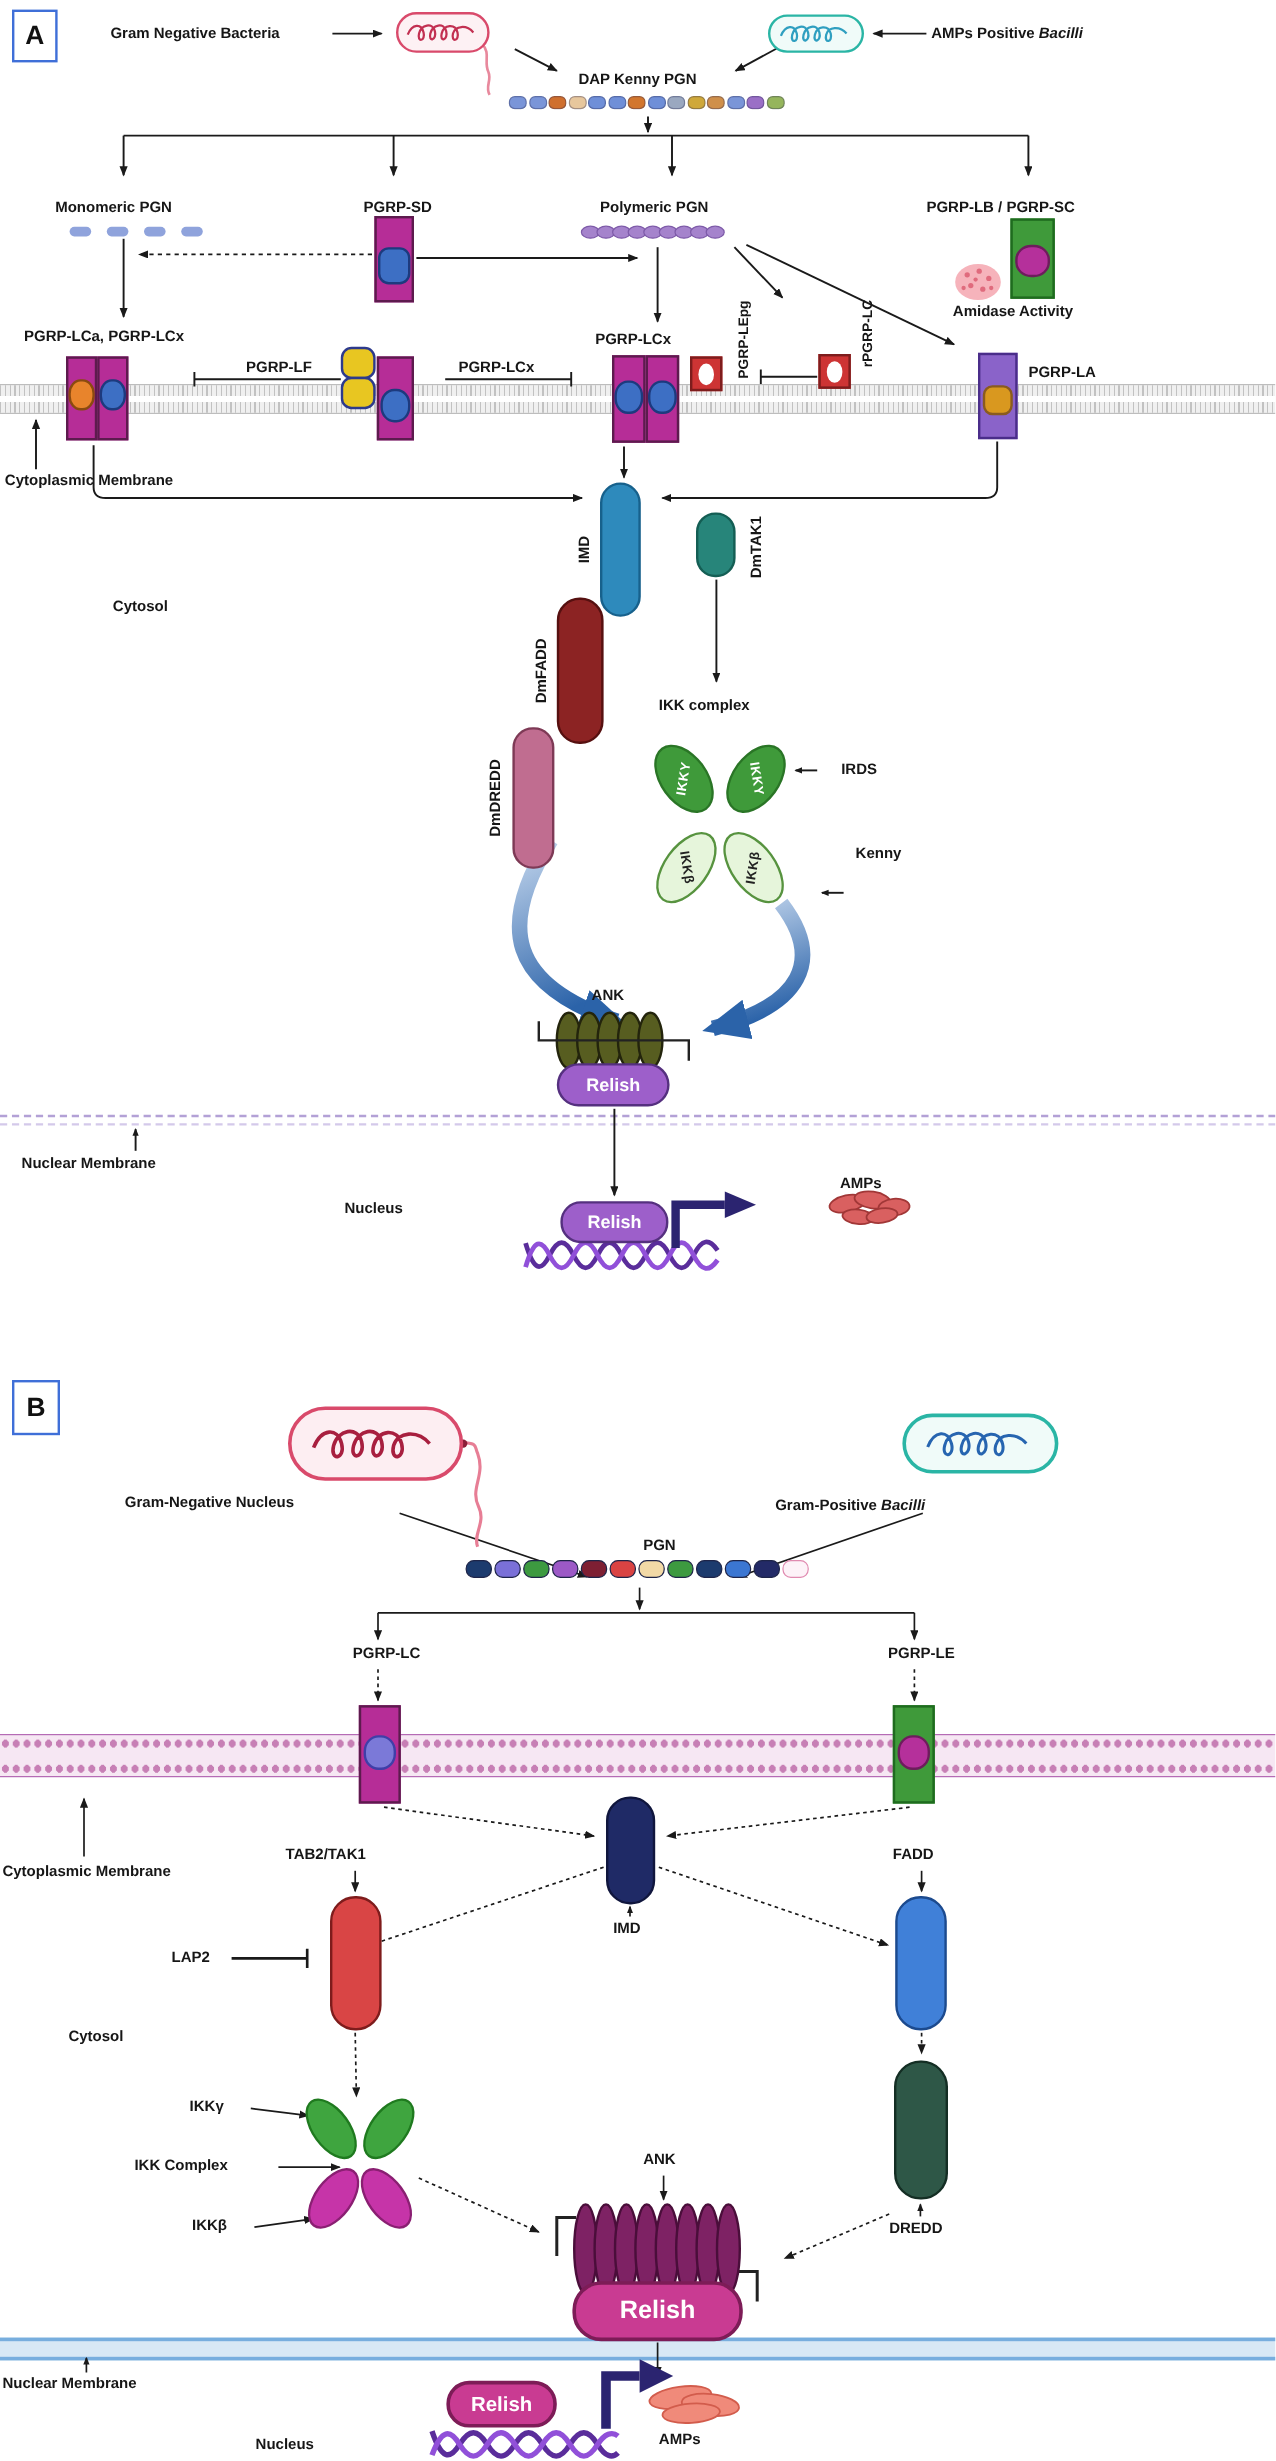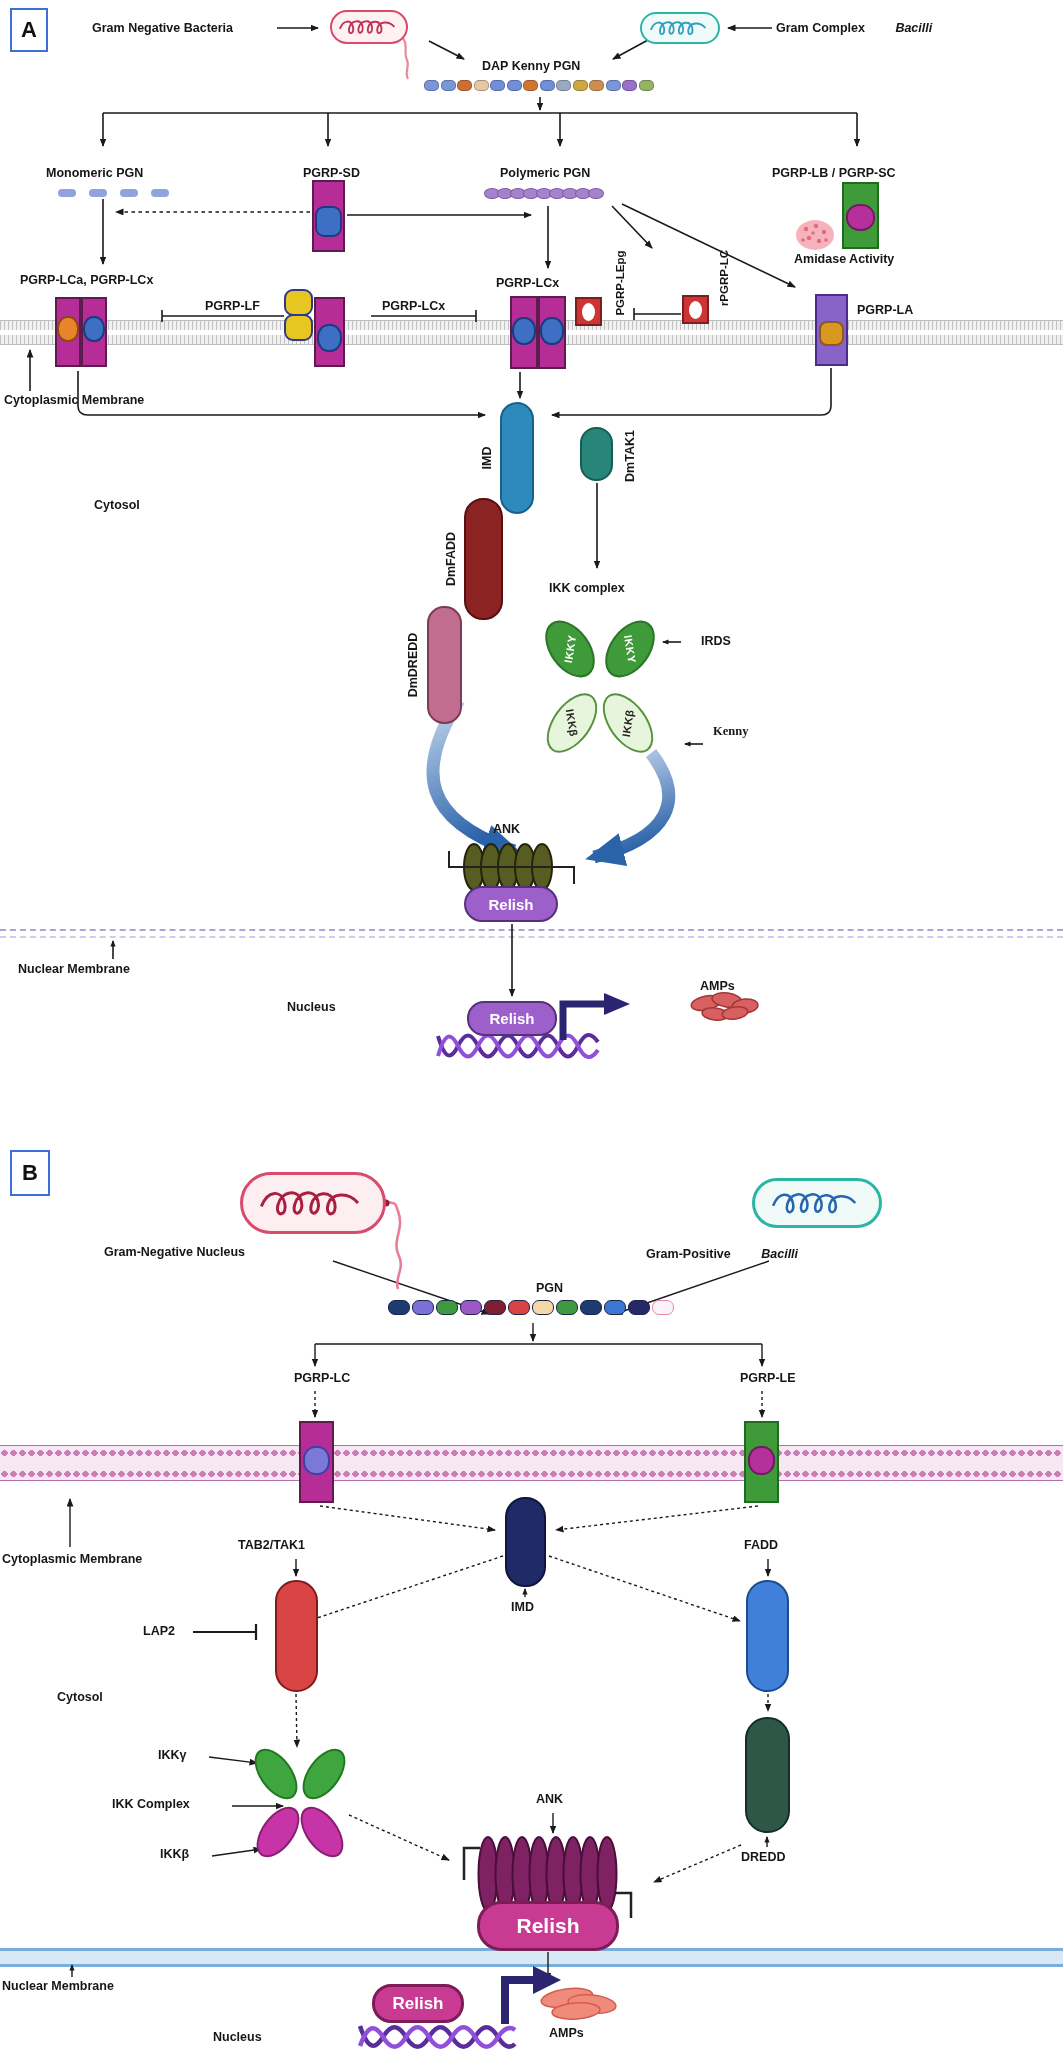--- a/index.html
+++ b/index.html
@@ -1,20 +1,20 @@
 <!DOCTYPE html>
 <html><head>
 <meta charset="utf-8">
 <style>
   html,body{margin:0;padding:0;background:#ffffff;}
   #fig{position:relative;width:1063px;height:2051px;background:#fff;overflow:hidden;
        font-family:"Liberation Sans",sans-serif;}
   .lbl{position:absolute;font:700 12.5px "Liberation Sans",sans-serif;color:#161616;
        white-space:nowrap;z-index:6;}
-  .lbl i{font-style:italic;margin-left:27px;}
+  .lbl i{font-style:italic;}
   .sm{font-size:11.5px;}
   .vc{transform:translate(-50%,-50%) rotate(-90deg);transform-origin:center;}
   .badge{position:absolute;width:34px;height:40px;border:2.5px solid #3f6fd8;background:#fff;
          display:flex;align-items:center;justify-content:center;font:700 22px "Liberation Sans",sans-serif;
          color:#111;z-index:6;}
   .membrane{position:absolute;left:0;width:1063px;z-index:1;}
   #memA{top:320px;height:23px;
         background-image:linear-gradient(transparent 0 9px,#ffffff 9px 14px,transparent 14px),
         repeating-linear-gradient(90deg,#c2c2c2 0 1px,#f0f0f0 1px 4px);
         border-top:1.5px solid #bdbdbd;border-bottom:1.5px solid #bdbdbd;}
@@ -213,21 +213,21 @@
 
     <path d="M385,1202 c14,1 10,3 13,9 c7,19 -7,29 1,45 c6,13 -5,22 -1,33" stroke="#e77e95" stroke-width="2.6" fill="none"></path>
     <circle cx="386" cy="1203" r="3.5" fill="#8c1f38"></circle>
   </svg>
 
   <div class="badge" style="left:10px;top:8px;">
       <span>A</span>
     </div>
 
   <div class="lbl" style="left:92px;top:21px;">Gram Negative Bacteria</div>
-  <div class="lbl" style="left:776px;top:21px;"><span>Gram Complex </span><i>Bacilli</i></div>
+  <div class="lbl" style="left:776px;top:21px;"><span>AMPs Positive </span><i>Bacilli</i></div>
 
   <div class="bacterium" style="left:330px;top:10px;width:78px;height:34px;border:2.5px solid #d94a6b;">
     <svg width="66" height="24" viewBox="0 0 70 24">
         <path d="M4,14 C8,4 16,4 18,12 C20,20 12,21 14,13 C16,5 26,3 28,11 C30,19 22,21 24,13 C26,5 36,3 38,11 C40,19 32,21 34,13 C36,5 46,4 48,12 C50,20 42,21 44,13 C46,6 56,5 62,12" stroke="#c23052" stroke-width="2" fill="none"></path>
       </svg>
   </div>
   <div class="bacterium" style="left:640px;top:12px;width:80px;height:32px;border:2.5px solid #2ab5a5;background:#f0fbf9;">
     <svg width="66" height="24" viewBox="0 0 70 24">
         <path d="M4,14 C8,4 16,4 18,12 C20,20 12,21 14,13 C16,5 26,3 28,11 C30,19 22,21 24,13 C26,5 36,3 38,11 C40,19 32,21 34,13 C36,5 46,4 48,12 C50,20 42,21 44,13 C46,6 56,5 62,12" stroke="#2f9fc0" stroke-width="2" fill="none"></path>
       </svg>
@@ -332,21 +332,21 @@
   <div class="petal" style="left:610px;top:617px;width:40px;height:64px;background:#3f9a3a;border-color:#2a7526;transform:rotate(36deg);">
       <span style="color:#fff;transform:rotate(45deg);">IKKY</span>
     </div>
   <div class="petal" style="left:553px;top:689px;width:38px;height:68px;background:#e6f5db;border-color:#57933f;transform:rotate(36deg);">
       <span style="color:#222;transform:rotate(45deg);">IKKβ</span>
     </div>
   <div class="petal" style="left:609px;top:689px;width:38px;height:68px;background:#e6f5db;border-color:#57933f;transform:rotate(-36deg);">
       <span style="color:#222;transform:rotate(-45deg);">IKKβ</span>
     </div>
   <div class="lbl" style="left:701px;top:634px;">IRDS</div>
-  <div class="lbl" style="left:713px;top:724px;font-family:Liberation Serif, serif;">Kenny</div>
+  <div class="lbl" style="left:713px;top:704px;">Kenny</div>
 
   <div class="lbl" style="left:493px;top:822px;">ANK</div>
   <div class="relish" style="left:464px;top:886px;width:94px;height:36px;border-radius:18px;background:#9d5fca;border:2.5px solid #55307f;font-size:15px;">
       <span>Relish</span>
     </div>
 
   <div class="lbl" style="left:18px;top:962px;">Nuclear Membrane</div>
   <div class="lbl" style="left:287px;top:1000px;">Nucleus</div>
   <div class="relish" style="left:467px;top:1001px;width:90px;height:35px;border-radius:17px;background:#9d5fca;border:2.5px solid #55307f;font-size:15px;">
       <span>Relish</span>

